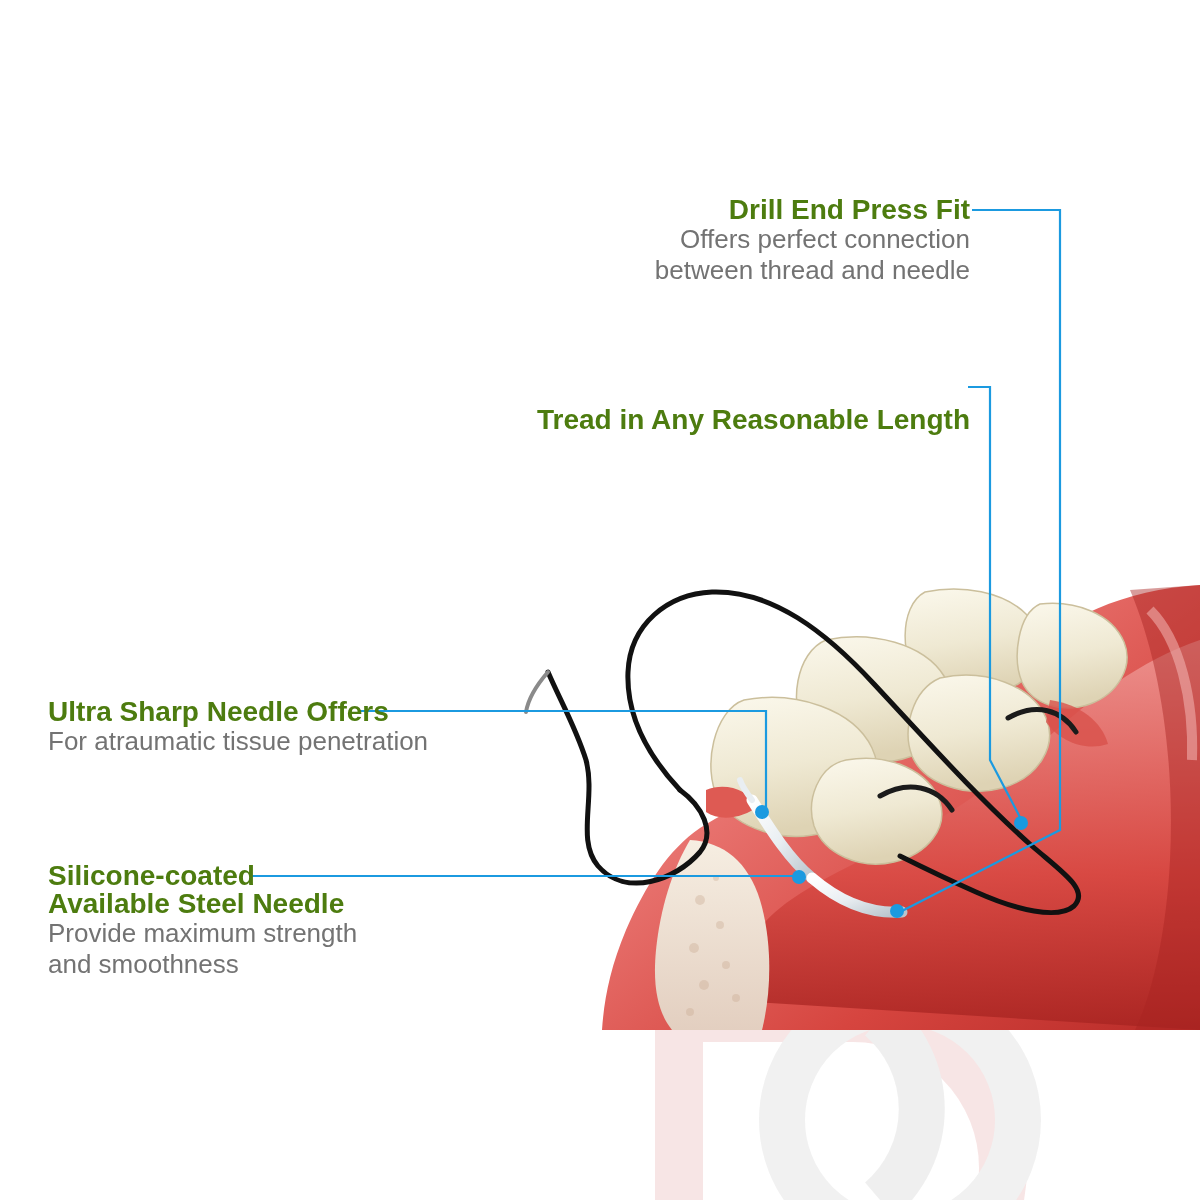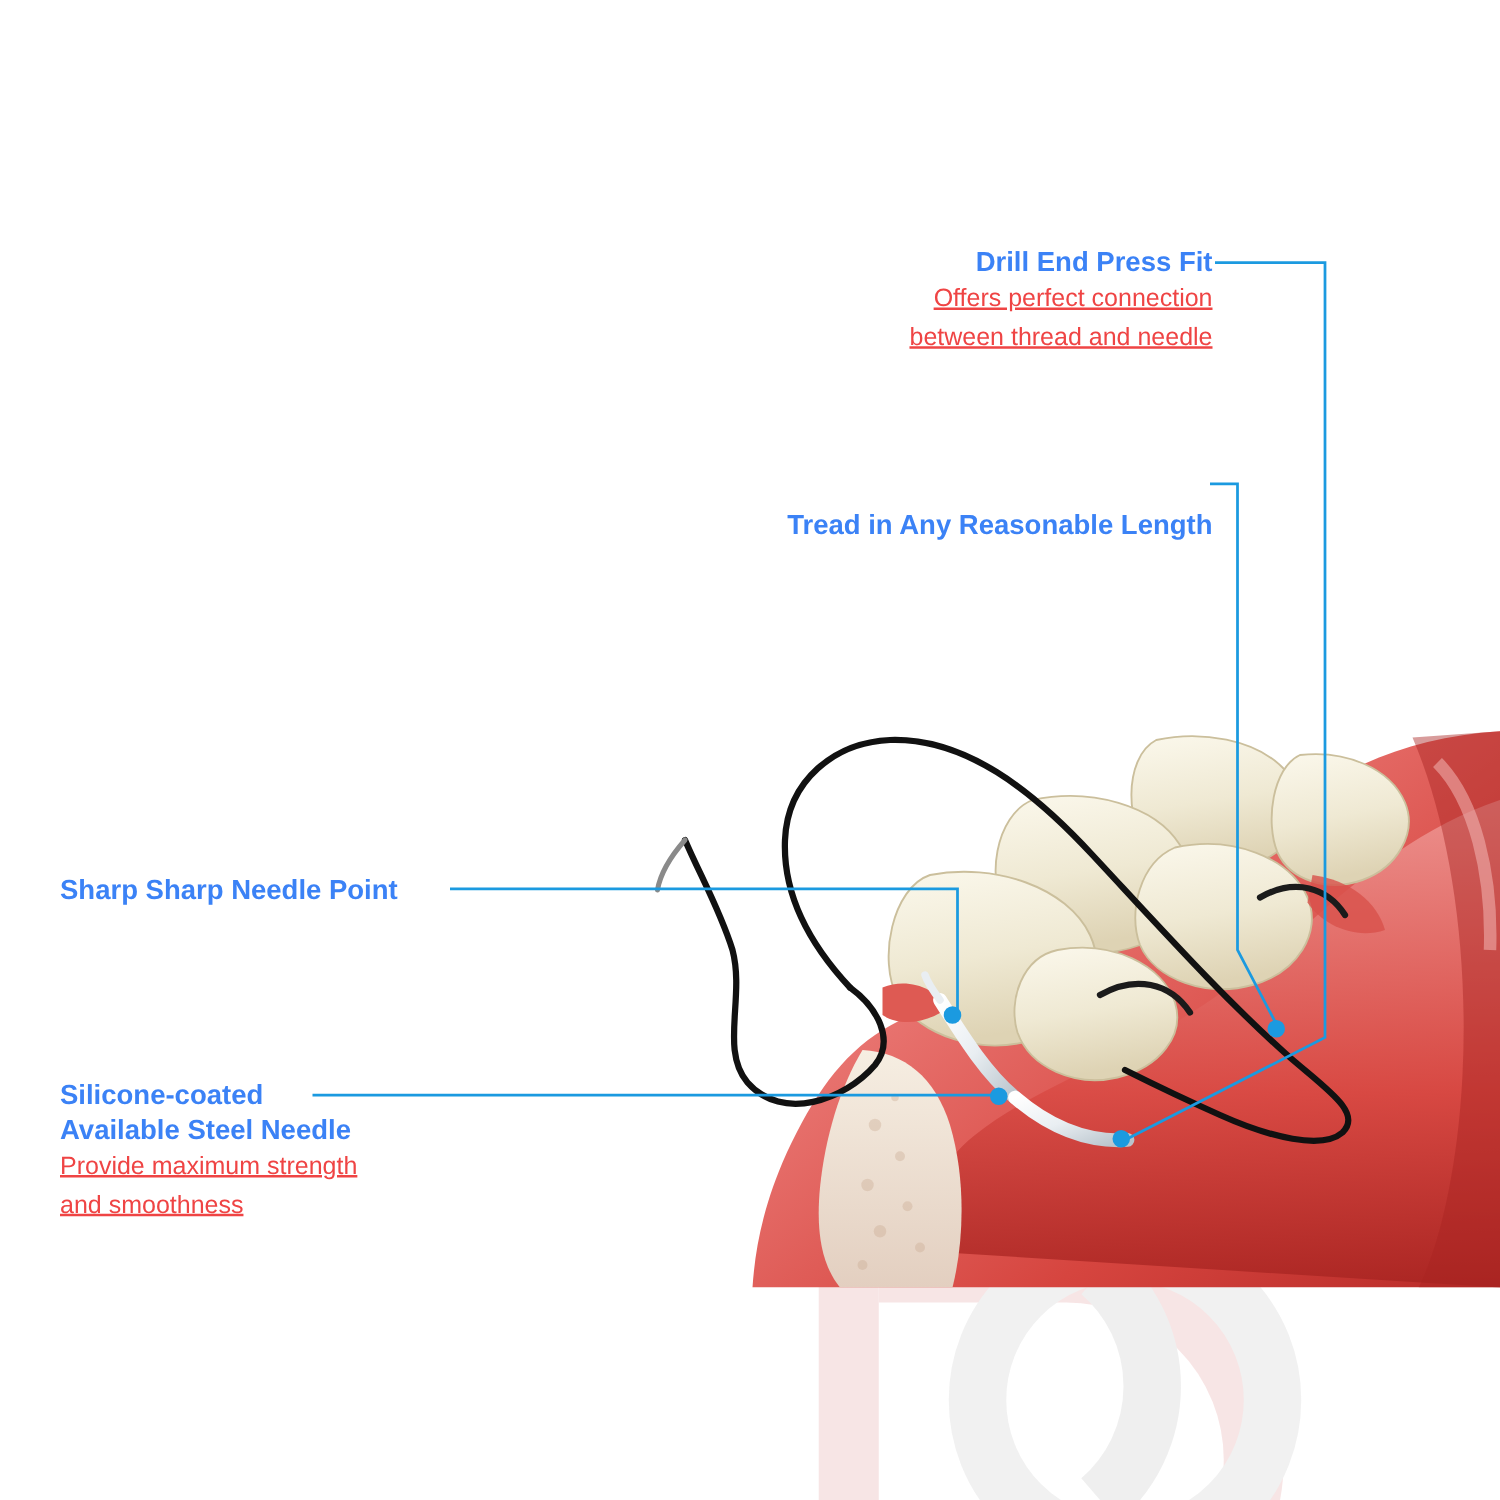--- a/index.html
+++ b/index.html
@@ -18,31 +18,30 @@
     overflow: hidden;
   }
 
   
   .callout {
     position: absolute;
     color: #231f20;
   }
   .callout .title {
     font-weight: bold;
-    font-size: 22px;
+    font-size: 28px;
     line-height: 28px;
-    color: #3b82f6;
+    color: #4d7c0f;
     white-space: pre-line;
   }
   .callout .desc {
-    font-size: 20px;
+    font-size: 26px;
     line-height: 31px;
-    color: #ef4444;
+    color: #737373;
     white-space: pre-line;
-    text-decoration: underline;
   }
   .align-right {
     text-align: right;
   }
   .align-left {
     text-align: left;
   }
 
   #callout-drill      { left: 560px; top: 196px; width: 410px; }
   #callout-thread     { left: 530px; top: 372px; width: 440px; margin-top: 34px; }
@@ -192,21 +191,22 @@
     <div class="title">Drill End Press Fit</div>
     <div class="desc">Offers perfect connection
 between thread and needle</div>
   </div>
 
   <div class="callout align-right" id="callout-thread">
     <div class="title">Tread in Any Reasonable Length</div>
   </div>
 
   <div class="callout align-left" id="callout-needlepoint">
-    <div class="title">Sharp Sharp Needle Point</div>
+    <div class="title">Ultra Sharp Needle Offers</div>
+    <div class="desc">For atraumatic tissue penetration</div>
   </div>
 
   <div class="callout align-left" id="callout-silicone">
     <div class="title">Silicone-coated
 Available Steel Needle</div>
     <div class="desc">Provide maximum strength
 and smoothness</div>
   </div>
 
 </div>

